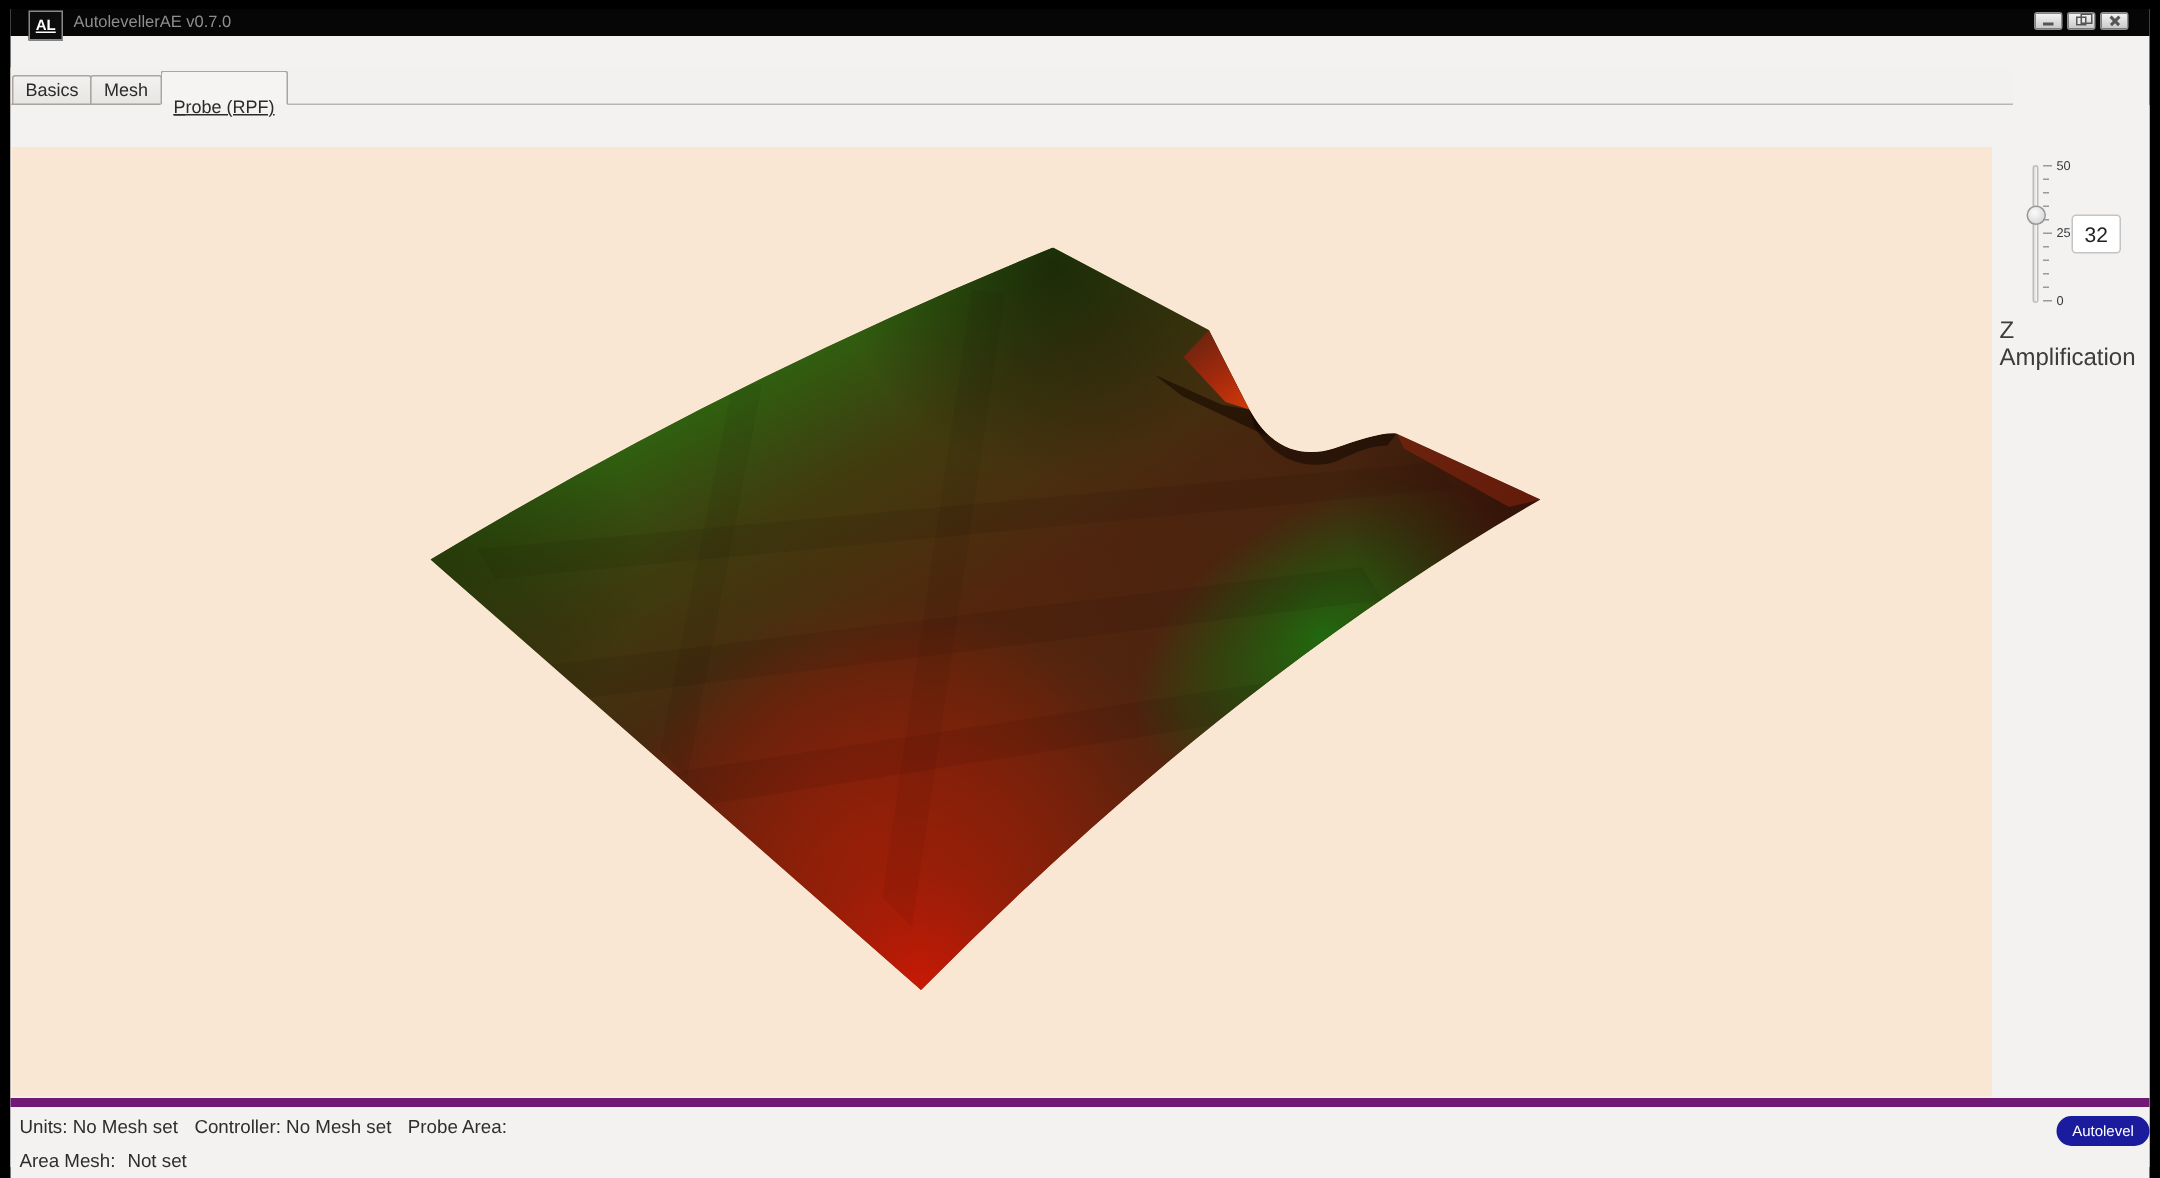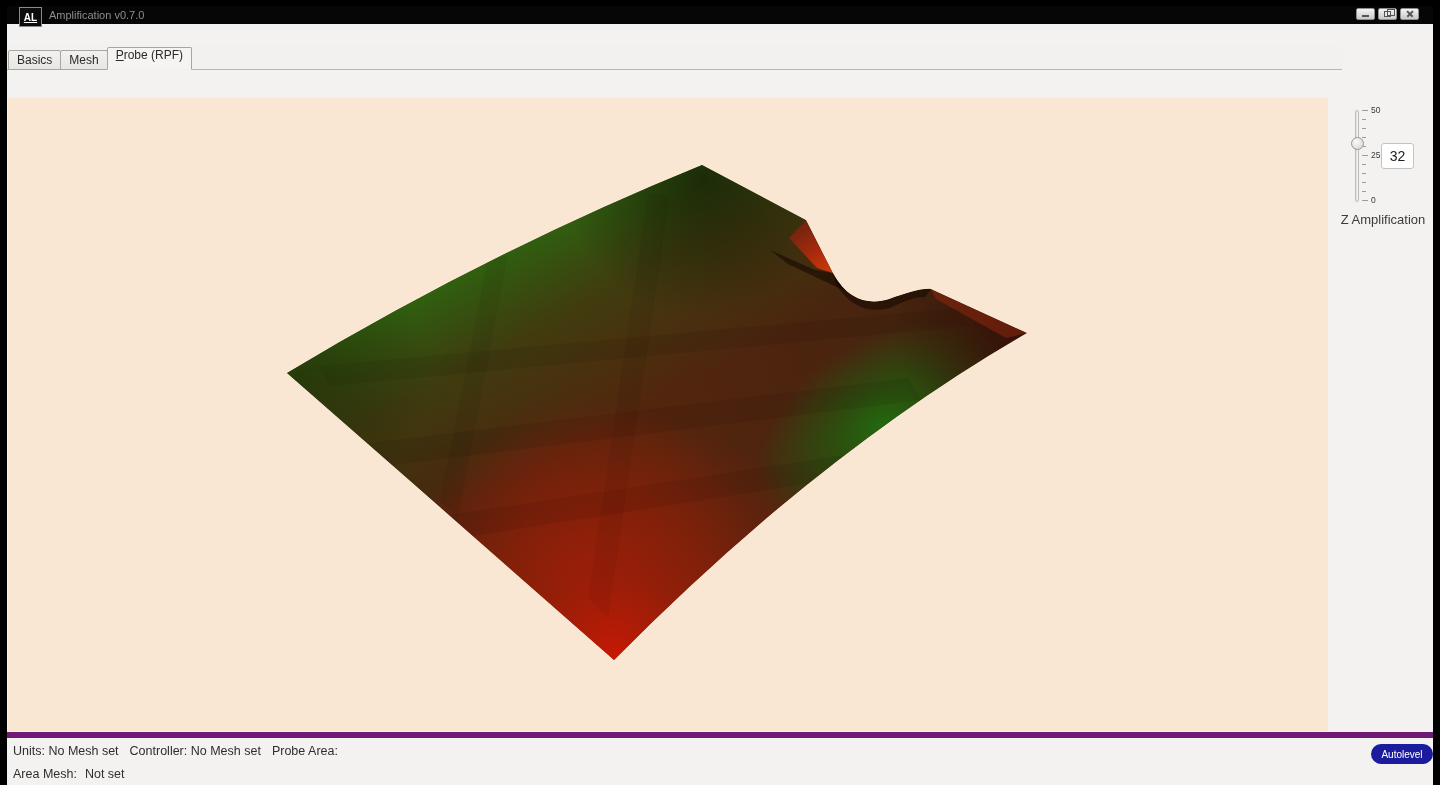--- a/index.html
+++ b/index.html
@@ -37,60 +37,60 @@
     display:flex;align-items:center;padding-left:9px;}
   .menu-item{font-size:12px;color:#1c1c1c;padding:0 8px;height:21px;line-height:21px;}
 
   
   .tabstrip{position:absolute;left:0;top:39px;width:1335px;height:25px;background:var(--chrome_bg);
     border-bottom:1px solid #b9b6b2;}
   .tabs{position:absolute;left:1px;bottom:-1px;display:flex;align-items:flex-end;}
   .tab{font-size:12px;color:#2a2a2a;border:1px solid var(--tab_border);border-radius:2px 2px 0 0;
     background:linear-gradient(#f2f1f0,var(--tab_inactive_bg));padding:2px 8px 3px 8px;margin-right:-1px;
     height:20px;white-space:nowrap;}
-  .tab.active{background:var(--tab_active_bg);height:23px;padding-top:0;z-index:2;
-    border-bottom:1px solid var(--panel_bg);}
+  .tab.active{background:var(--tab_active_bg);height:23px;padding-top:16px;z-index:2;
+    border-bottom:1px solid var(--panel_bg);text-decoration:underline;}
   .mnemonic{text-decoration:underline;}
 
   
   .bodyarea{position:absolute;left:0;top:64px;width:1426px;height:662px;background:var(--panel_bg);}
   .canvas3d{position:absolute;left:1px;top:28px;width:1320px;height:633px;background:var(--canvas_bg);}
   .canvas3d svg{display:block;width:100%;height:100%;}
 
   
   .slider-track{position:absolute;left:1348px;top:40px;width:4px;height:92px;border:1px solid #bdbdbd;
     border-radius:2px;background:linear-gradient(to right,#dcdcdc,#f7f7f7);}
   .slider-thumb{position:absolute;left:1344px;top:67px;width:13px;height:13px;border-radius:50%;
     border:1px solid #979797;background:radial-gradient(circle at 40% 35%,#fbfbfb,#cfcfcf);}
   .tick{position:absolute;left:1355px;width:4px;height:1px;background:#9a9a9a;}
   .tick.major{width:6px;}
   .tick-label{position:absolute;left:1364px;font-size:8.5px;color:#3a3a3a;line-height:9px;}
   .amp-input{position:absolute;left:1374px;top:73px;width:33px;height:26px;border:1px solid #c4c4c4;
     border-radius:3px;background:#fff;text-align:center;font-size:14px;color:#222;
     font-family:"Liberation Sans",sans-serif;}
-  .amp-label{position:absolute;left:1326px;top:142px;width:100px;text-align:center;
-    font-size:13px;color:#3c3c3c;}
+  .amp-label{position:absolute;left:1326px;top:142px;width:100px;
+    font-size:16px;color:#3c3c3c;}
 
   
   .statusbar{position:absolute;left:0;top:726px;width:1426px;height:62px;background:var(--statusbar_bg);
     border-top:6px solid #701a75;font-size:12.5px;color:var(--status_text);}
   .status-line1{position:absolute;left:6px;top:6px;display:flex;gap:11px;white-space:nowrap;}
   .status-line2{position:absolute;left:6px;top:29px;display:flex;gap:8px;white-space:nowrap;}
   .autolevel-btn{position:absolute;right:0;top:6px;width:62px;height:20px;border-radius:10px;
     background:var(--accent_button_bg);color:var(--accent_button_text);font-size:10px;
     display:flex;align-items:center;justify-content:center;}
 </style>
 </head>
 <body>
 
 <div class="window">
 
   <div class="titlebar">
     <div class="app-logo">AL</div>
-    <div class="app-title">Amplification v0.7.0</div>
+    <div class="app-title">AutolevellerAE v0.7.0</div>
     <div class="winbtns">
       <div class="winbtn">
           <span class="glyph-min"></span>
         </div>
       <div class="winbtn">
           <span class="glyph-restore"></span>
         </div>
       <div class="winbtn">
           <span class="glyph-x"></span>
         </div>

